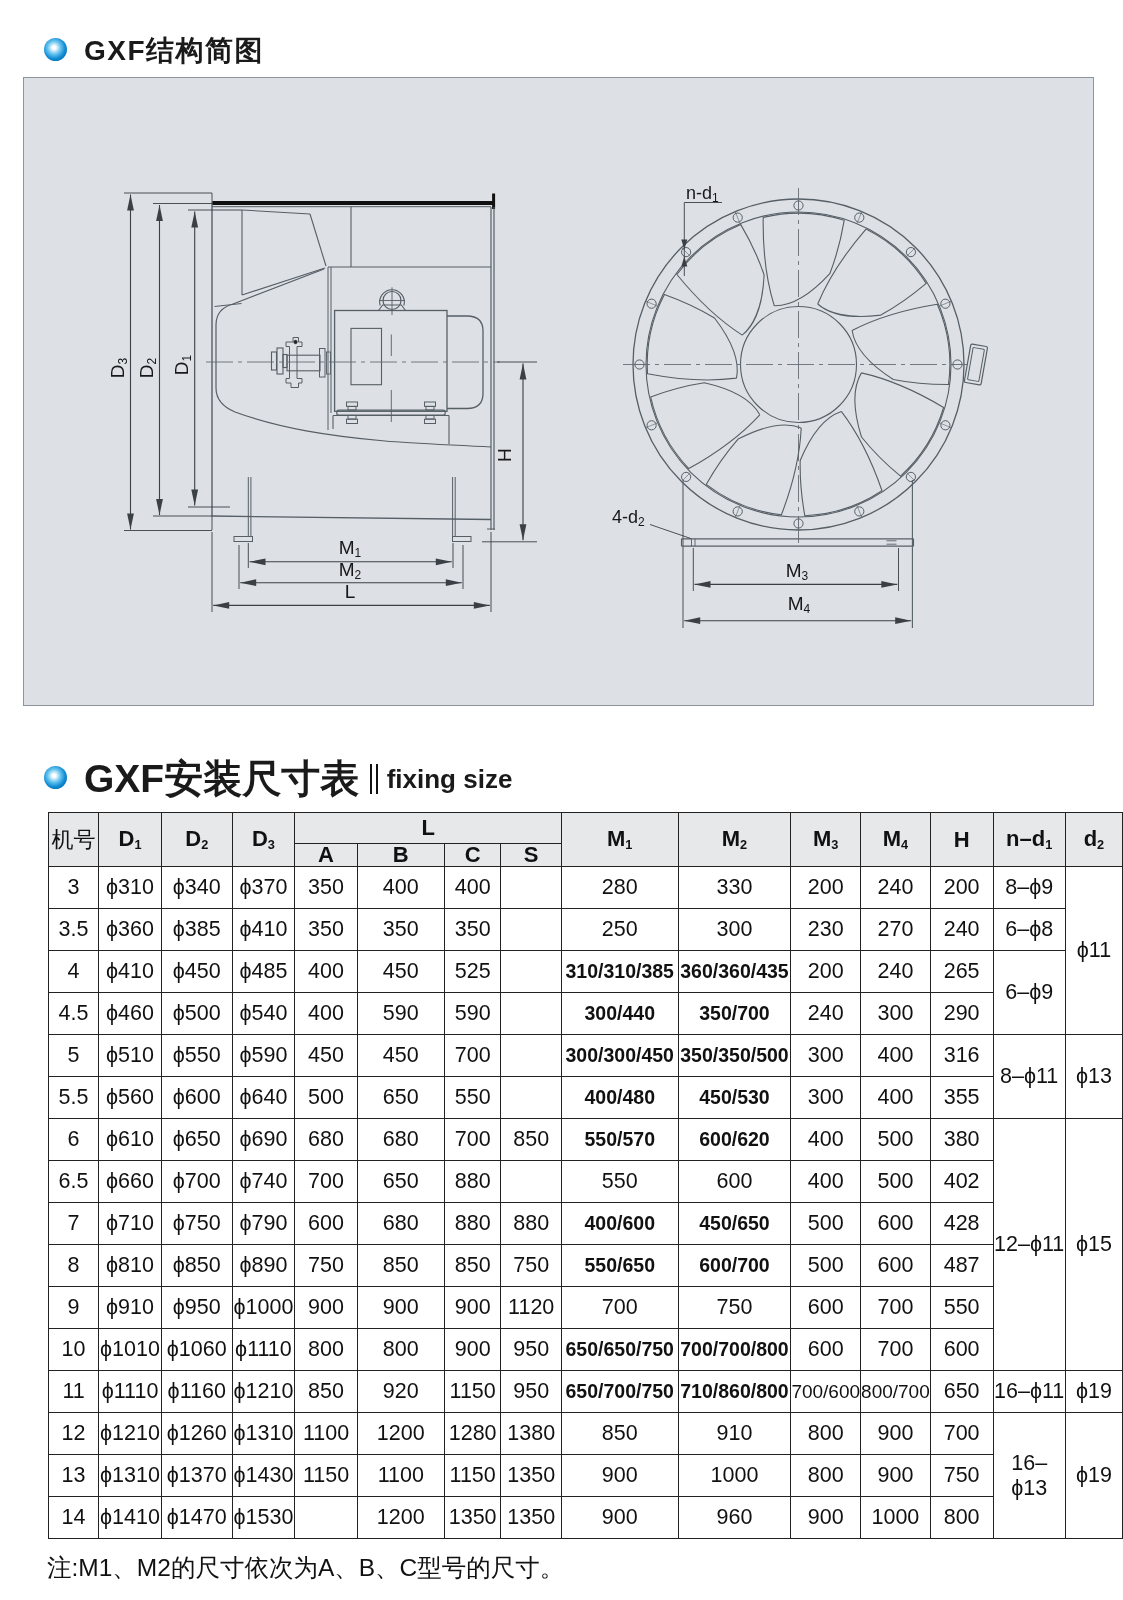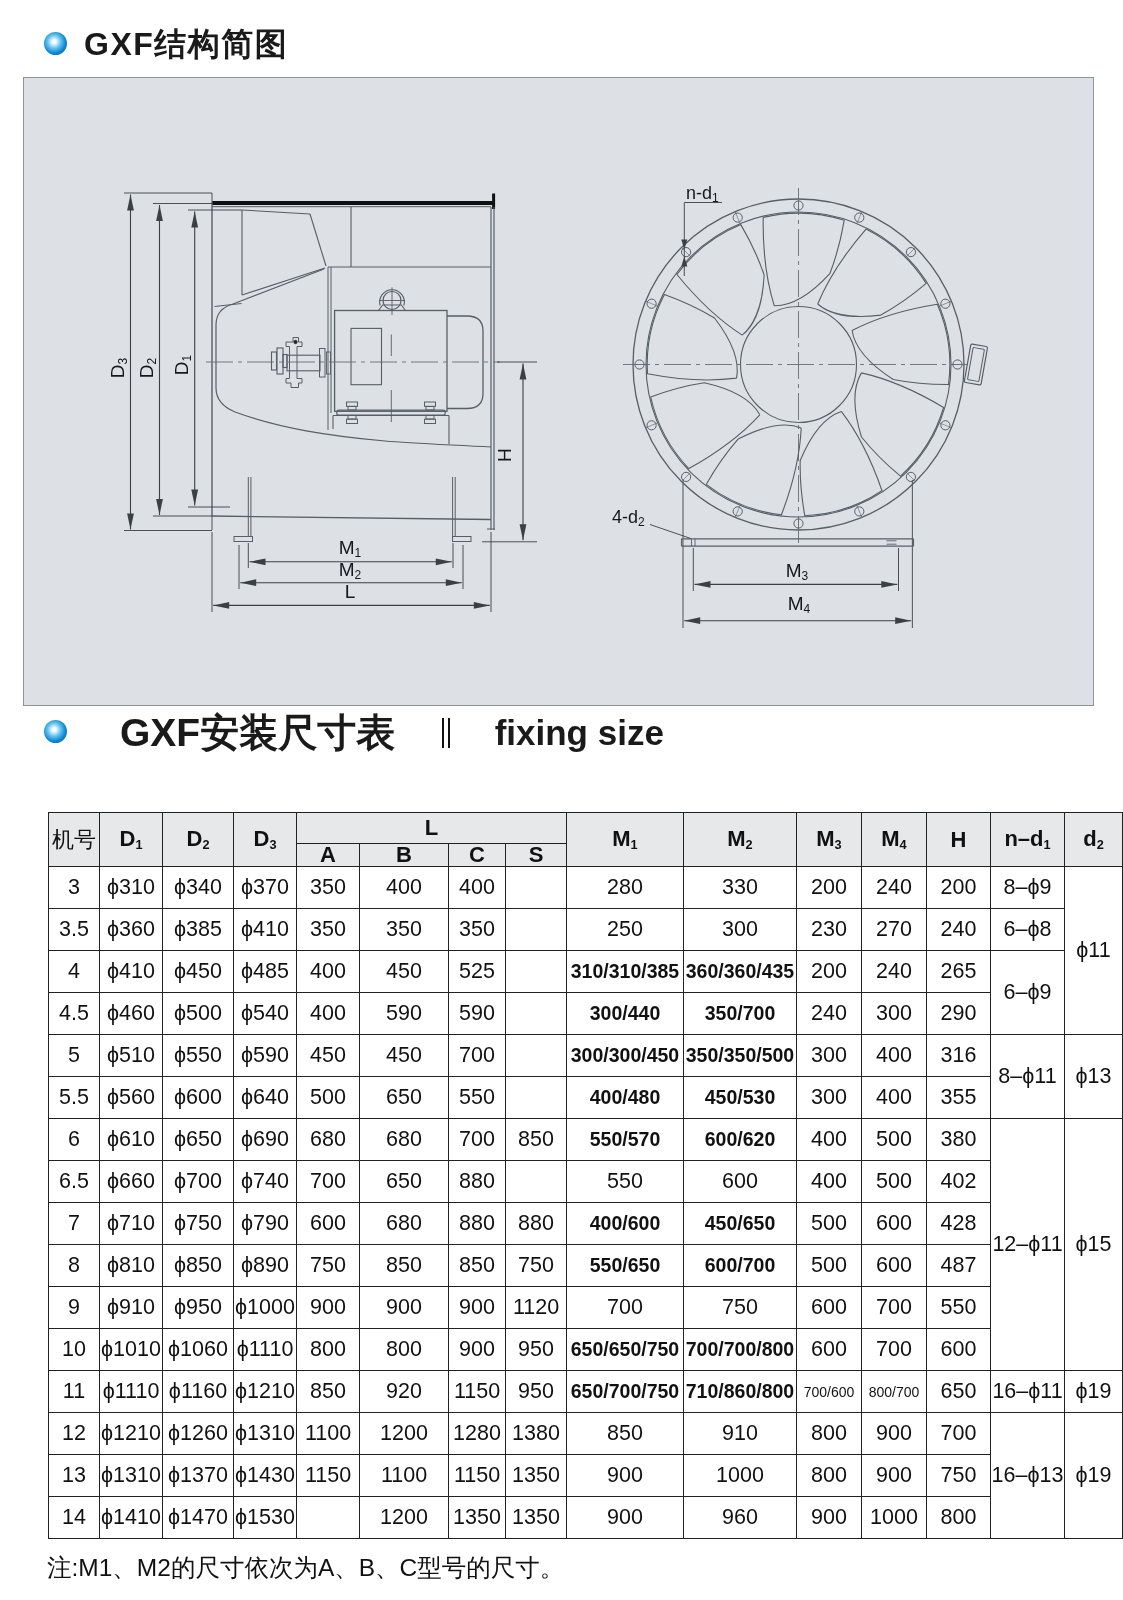--- a/index.html
+++ b/index.html
@@ -1,32 +1,32 @@
 <!DOCTYPE html>
 <html><head>
 <meta charset="utf-8">
 <style>
 html,body{margin:0;padding:0;}
 body{width:1123px;height:1600px;background:#ffffff;font-family:"Liberation Sans",sans-serif;position:relative;overflow:hidden;}
 .title{position:absolute;left:44px;display:flex;align-items:center;font-weight:bold;color:#1a1a1a;white-space:nowrap;}
 .dot{display:inline-block;width:23px;height:23px;border-radius:50%;background:radial-gradient(circle at 44% 42%, #ffffff 0%, #ffffff 9%, #6cc6f0 34%, #0f8bd2 60%, #0a6cb0 83%, #0c5b94 100%);margin-right:17px;flex:0 0 auto;transform:translateY(-2px);}
-#t1{top:23px;font-size:32px;letter-spacing:1.5px;}
-#t2{top:706px;font-size:39px;letter-spacing:0;gap:36px;}
-#t2 .en{font-size:35px;letter-spacing:0;} .bars{width:3.5px;height:30px;border-left:2.5px solid #111;border-right:2.5px solid #111;margin:0 9px 0 11px;display:inline-block;vertical-align:-3px;}
+#t1{top:32px;font-size:28px;letter-spacing:1.5px;}
+#t2{top:752px;font-size:39px;letter-spacing:0;}
+#t2 .en{font-size:26px;letter-spacing:0;} .bars{width:3.5px;height:30px;border-left:2.5px solid #111;border-right:2.5px solid #111;margin:0 9px 0 11px;display:inline-block;vertical-align:-3px;}
 #diag{position:absolute;left:23px;top:77px;width:1071px;height:629px;background:#dde1e5;border:1.5px solid #8d949a;box-sizing:border-box;}
 #diag svg{position:absolute;left:-1.5px;top:-1.5px;}
 #tblwrap{position:absolute;left:24px;top:812px;margin-left:24px;}
 table{border-collapse:collapse;table-layout:fixed;}
 td,th{border:1.6px solid #222;padding:0;text-align:center;vertical-align:middle;font-weight:normal;color:#111;overflow:hidden;}
 thead td{background:#e6e8ea;font-weight:bold;font-size:22px;line-height:1;}
 thead td.jh{font-weight:normal;font-size:22px;}
 tbody td{background:#fff;font-size:21.5px;}
 sub{font-size:58%;vertical-align:-2.5px;}
 .sm{font-size:19.5px;font-weight:bold;}
-.xs{font-size:14px;}
+.xs{font-size:19px;}
 #note{position:absolute;left:47px;top:1551px;font-size:24.5px;color:#111;}
 </style>
 </head>
 <body>
 <div class="title" id="t1"><span class="dot"></span>GXF结构简图</div>
 <div id="diag">
 <svg width="1073" height="632" viewBox="23 77 1073 632" fill="none">
 <line x1="212" y1="203" x2="495" y2="203" stroke="#111" stroke-width="4"></line>
 <line x1="493.6" y1="193.5" x2="493.6" y2="209" stroke="#111" stroke-width="3"></line>
 <line x1="212.0" y1="193.0" x2="212.0" y2="203.0" stroke="#565e66" stroke-width="1.1"></line>

